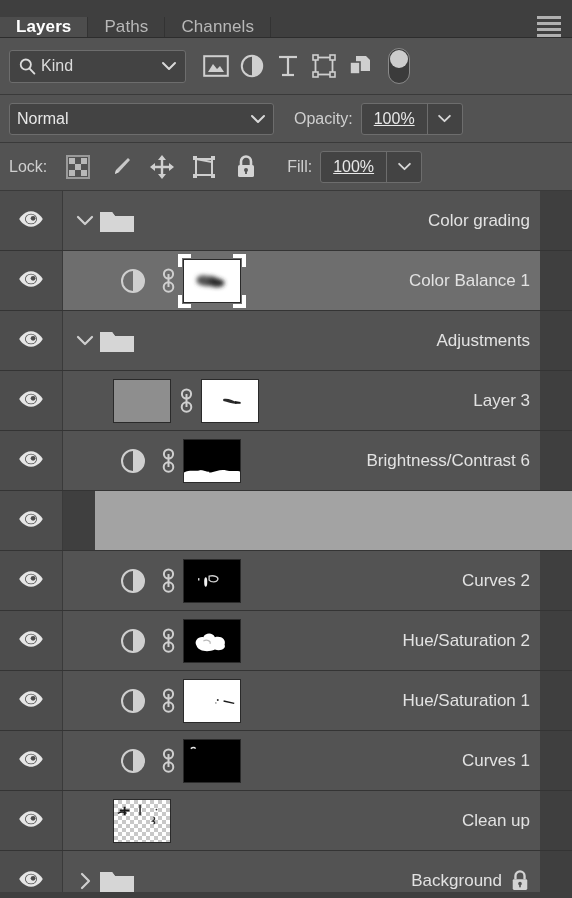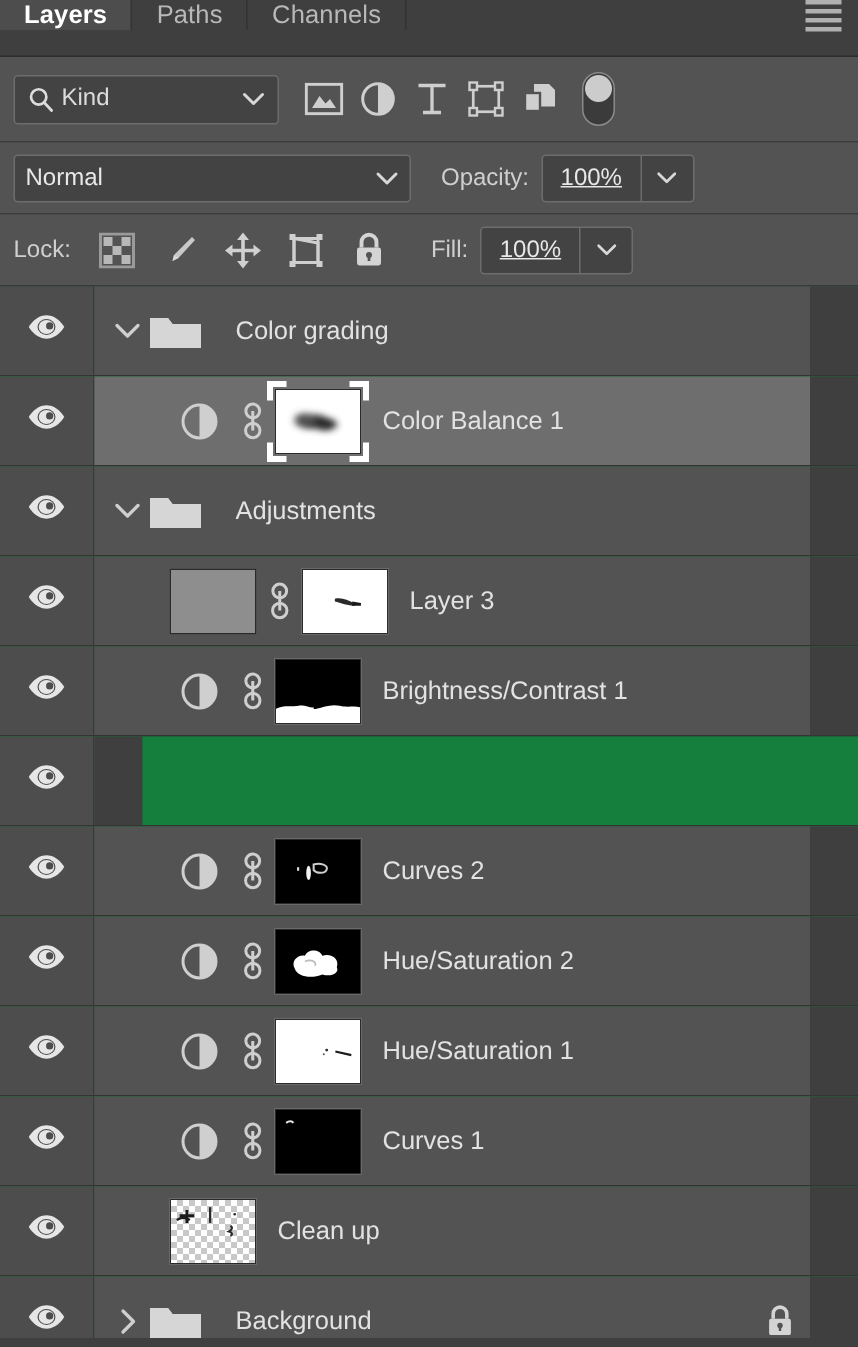--- a/index.html
+++ b/index.html
@@ -20,21 +20,21 @@
     display: flex;
     flex-direction: column;
   }
 
   
   .tabbar {
     position: relative;
     height: 38px;
     background: #3f3f3f;
     display: flex;
-    align-items: flex-start;
+    align-items: flex-end;
     flex: 0 0 38px;
     border-bottom: 1px solid #2d2d2d;
   }
   .tab {
     display: flex;
     align-items: center;
     padding: 0 16px;
     font-size: 17px;
     color: #b8b8b8;
     letter-spacing: .1px;
@@ -208,22 +208,23 @@
     flex: 1 1 auto;
     background: #3f3f3f;
     overflow: hidden;
     position: relative;
   }
   .layerrow {
     height: 60px;
     display: flex;
     align-items: stretch;
     border-bottom: 1px solid #343434;
-    background: #15803d;
-    cursor: default;
+    background: #a3a3a3;
+    cursor: default;
+    text-align: right;
   }
   .layerrow.selected .rowbody { background: #6e6e6e; }
   .layerrow .eyecell {
     width: 63px;
     flex: 0 0 63px;
     background: #4d4d4d;
     display: flex;
     align-items: center;
     justify-content: center;
     border-right: 1px solid #3a3a3a;
@@ -627,21 +628,21 @@
           </div>
           <div class="maskwrap">
             <div class="thumb">
               <svg viewBox="0 0 58 44" preserveAspectRatio="none">
         <rect width="58" height="44" fill="#000000"></rect>
         <path d="M0 34 C6 31 11 33 16 32 C20 31.4 23 35 28 34 C33 33 38 30.5 44 32 C50 33.4 54 31.6 58 33 L58 44 L0 44 Z" fill="#ffffff"></path>
         <path d="M16 32 C20 31 24 34 26 33 L26 36 L16 36 Z" fill="#ffffff"></path>
       </svg>
             </div>
           </div>
-          <div class="layername">Brightness/Contrast 1</div>
+          <div class="layername">Brightness/Contrast 6</div>
         </div>
         <div class="railcell"></div>
       </div>
       <div class="layerrow">
         <div class="eyecell">
           <span><svg width="26" height="18" viewBox="0 0 26 18">
   <path d="M13 1.2 C5.5 1.2 1.2 9 1.2 9 C1.2 9 5.5 16.8 13 16.8 C20.5 16.8 24.8 9 24.8 9 C24.8 9 20.5 1.2 13 1.2 Z" fill="#e6e6e6"></path>
   <ellipse cx="13" cy="9" rx="6" ry="5.3" fill="#4d4d4d"></ellipse>
   <ellipse cx="13" cy="9" rx="5.2" ry="4.6" fill="#e6e6e6"></ellipse>
   <circle cx="15.1" cy="8.3" r="2.4" fill="#4d4d4d"></circle>

